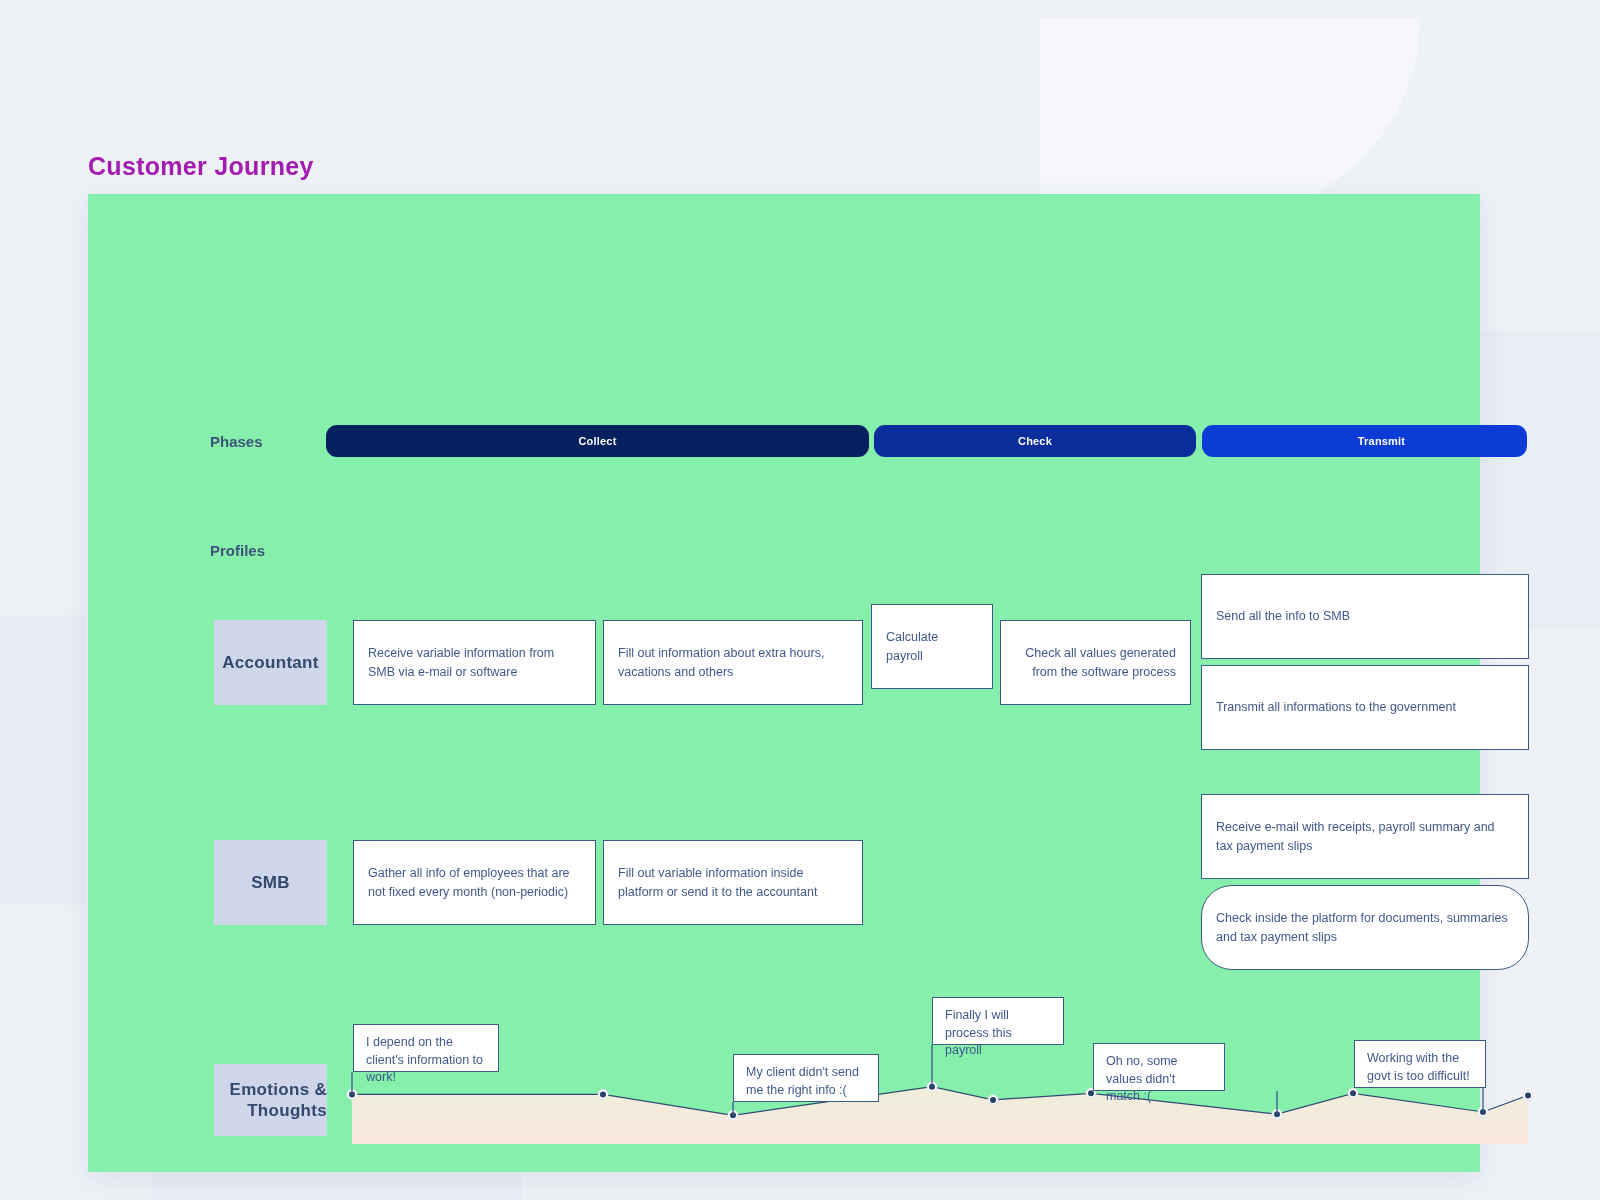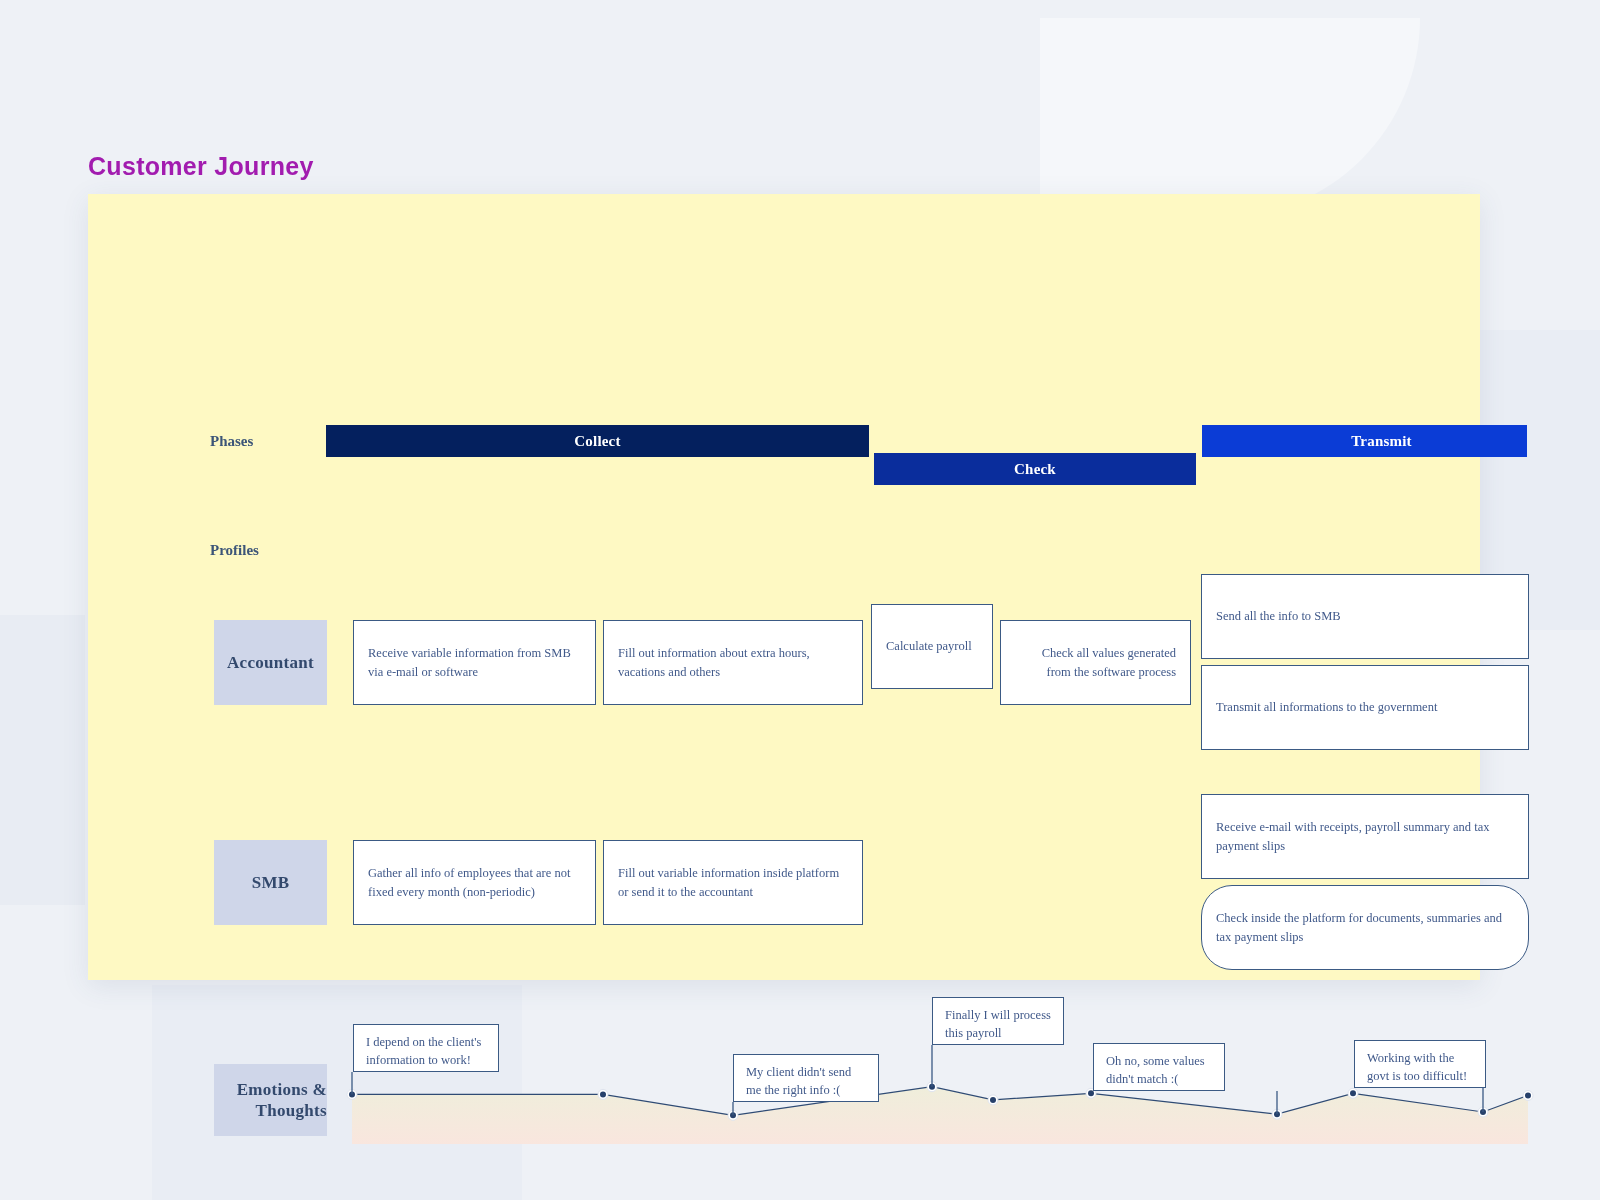--- a/index.html
+++ b/index.html
@@ -35,42 +35,41 @@
   
   .page-title {
     position:absolute; left:88px; top:124px;
     font-size:25px; font-weight:bold; letter-spacing:.3px;
     color:#a21caf;
     margin-top:28px;
   }
 
   
   .board {
-    position:absolute; left:88px; top:194px; width:1392px; height:786px;
-    background:#fef9c3;
+    position:absolute; left:88px; top:194px; width:1392px; height:978px;
+    background:#86efac;
     box-shadow:0 6px 26px rgba(60,80,120,.10);
-    font-family:Liberation Serif, serif;
   }
 
   
   .row-heading {
     position:absolute; font-size:15px; font-weight:bold; color:#3c5578;
   }
   .profile-chip {
     position:absolute; background:#cfd6e9;
     display:flex; align-items:center; justify-content:center; text-align:right;
     font-size:17px; font-weight:bold; color:#33496d; letter-spacing:.3px;
     line-height:1.25;
   }
 
   
   .phase {
     position:absolute; top:231px; height:32px;
     display:flex; align-items:center; justify-content:center;
-    color:#ffffff; font-size:15px; font-weight:600; letter-spacing:.2px;
+    color:#ffffff; font-size:11px; font-weight:600; letter-spacing:.2px;border-radius:11px;
   }
 
   
   .card {
     position:absolute;
     border:1.3px solid #3b5a84;
     background:#ffffff;
     display:flex; align-items:center;
     padding:0 14px;
     font-size:12.5px; line-height:1.45; color:#40598a;
@@ -101,21 +100,21 @@
 <div class="page-title">Customer Journey</div>
 
 <div class="board">
 
   <div class="row-heading" style="left:122px; top:239px;">Phases</div>
 
   <div class="row-heading" style="left:122px; top:348px;">Profiles</div>
 
   <div id="phases-container">
       <div class="phase" style="left: 238px; width: 543px; background: rgb(4, 32, 94);">Collect</div>
-      <div class="phase" style="left: 786px; width: 322px; background: rgb(10, 45, 156); margin-top: 28px;">Check</div>
+      <div class="phase" style="left: 786px; width: 322px; background: rgb(10, 45, 156);">Check</div>
       <div class="phase" style="left: 1114px; width: 325px; background: rgb(11, 60, 214); padding-left: 34px;">Transmit</div>
     </div>
 
   <div id="profiles-container">
       <div class="profile-chip" style="left: 126px; top: 426px; width: 113px; height: 85px;">Accountant</div>
       <div class="card" style="left: 265px; top: 426px; width: 243px; height: 85px;">Receive variable information from SMB via e-mail or software</div>
       <div class="card" style="left: 515px; top: 426px; width: 260px; height: 85px;">Fill out information about extra hours, vacations and others</div>
       <div class="card" style="left: 783px; top: 410px; width: 122px; height: 85px;">Calculate payroll</div>
       <div class="card" style="left: 912px; top: 426px; width: 191px; height: 85px; text-align: right;">Check all values generated from the software process</div>
       <div class="card" style="left: 1113px; top: 380px; width: 328px; height: 85px;">Send all the info to SMB</div>

